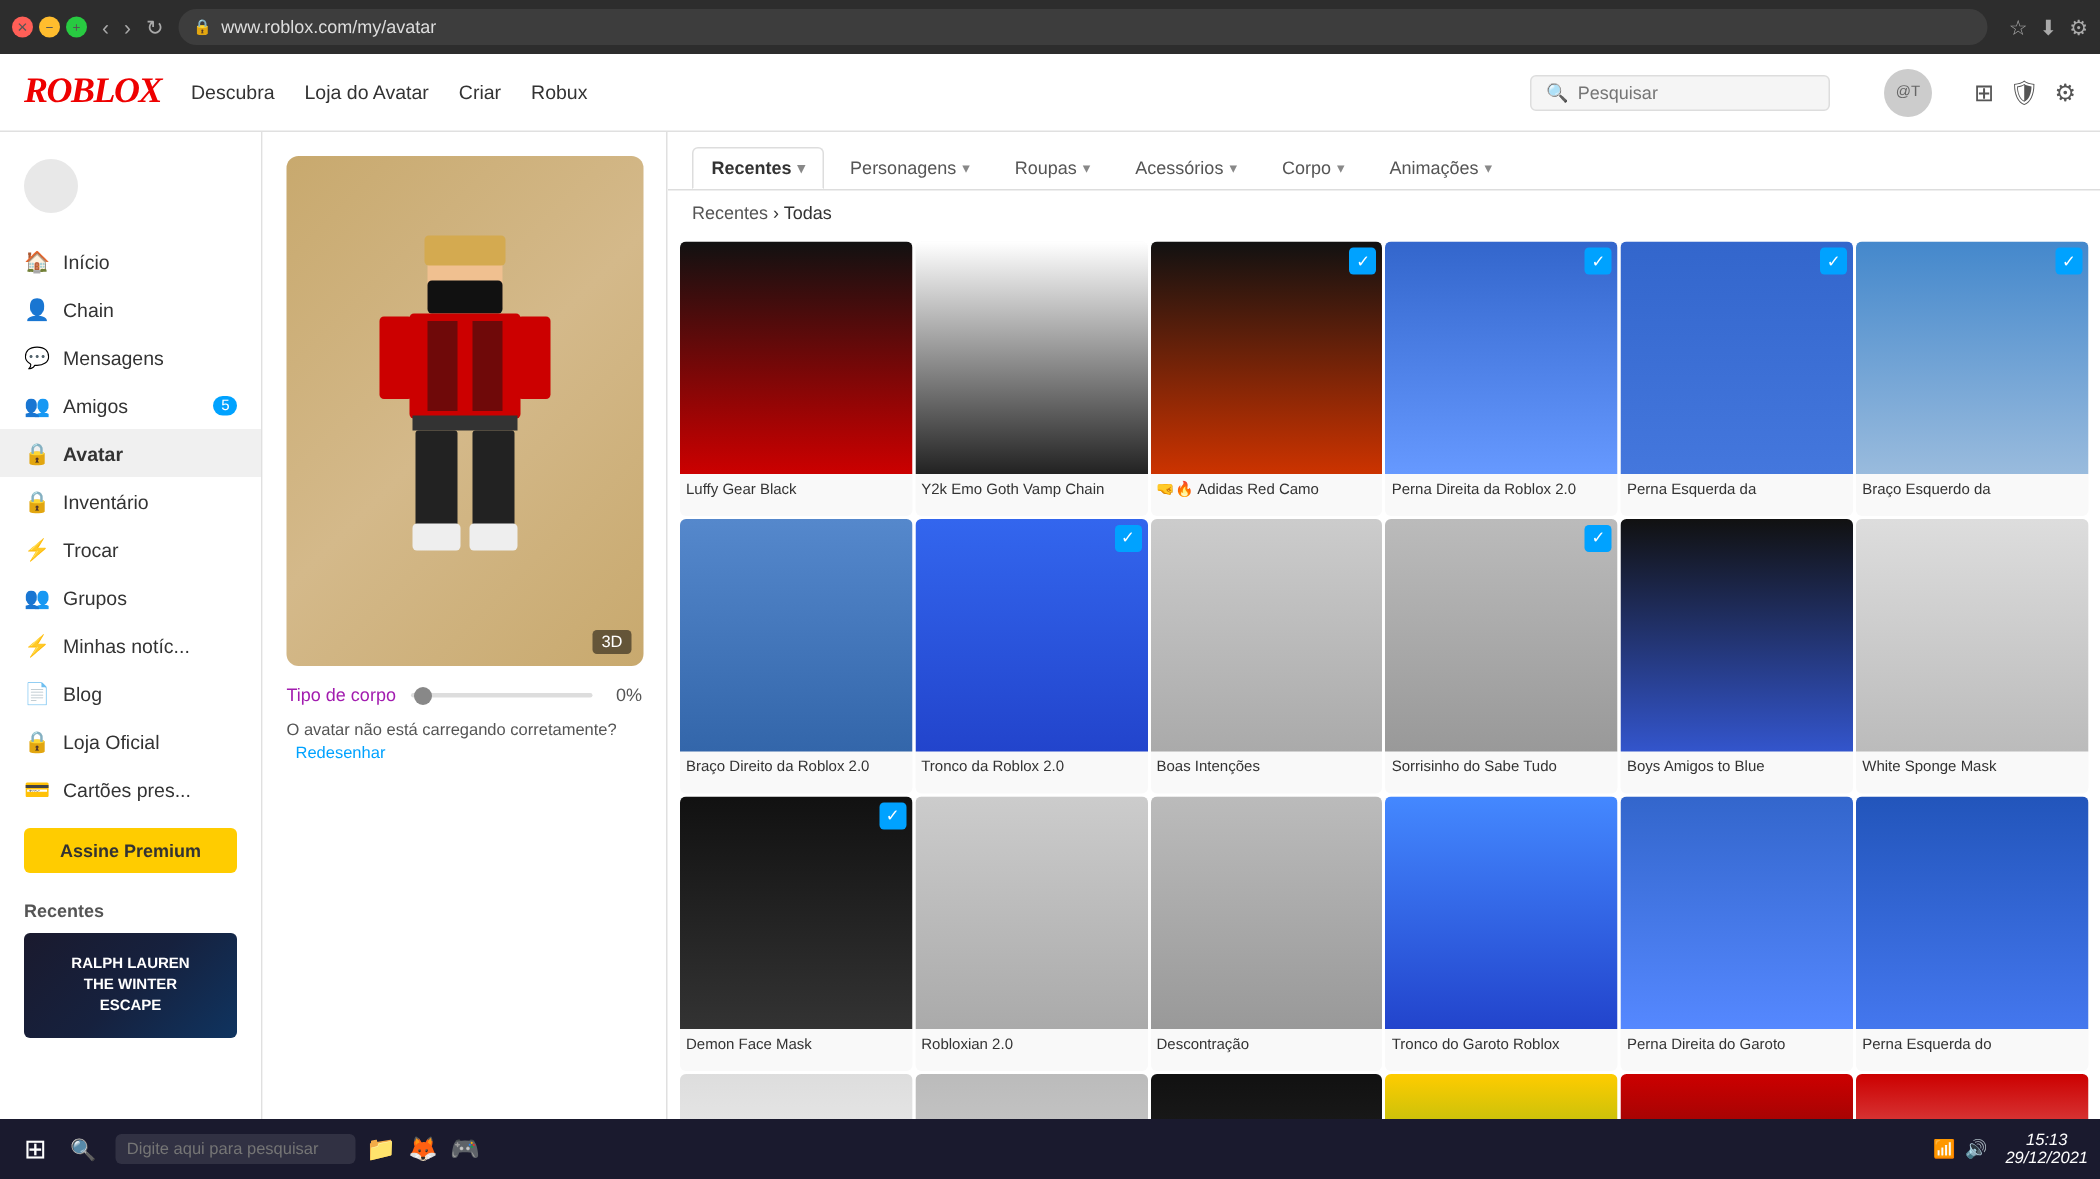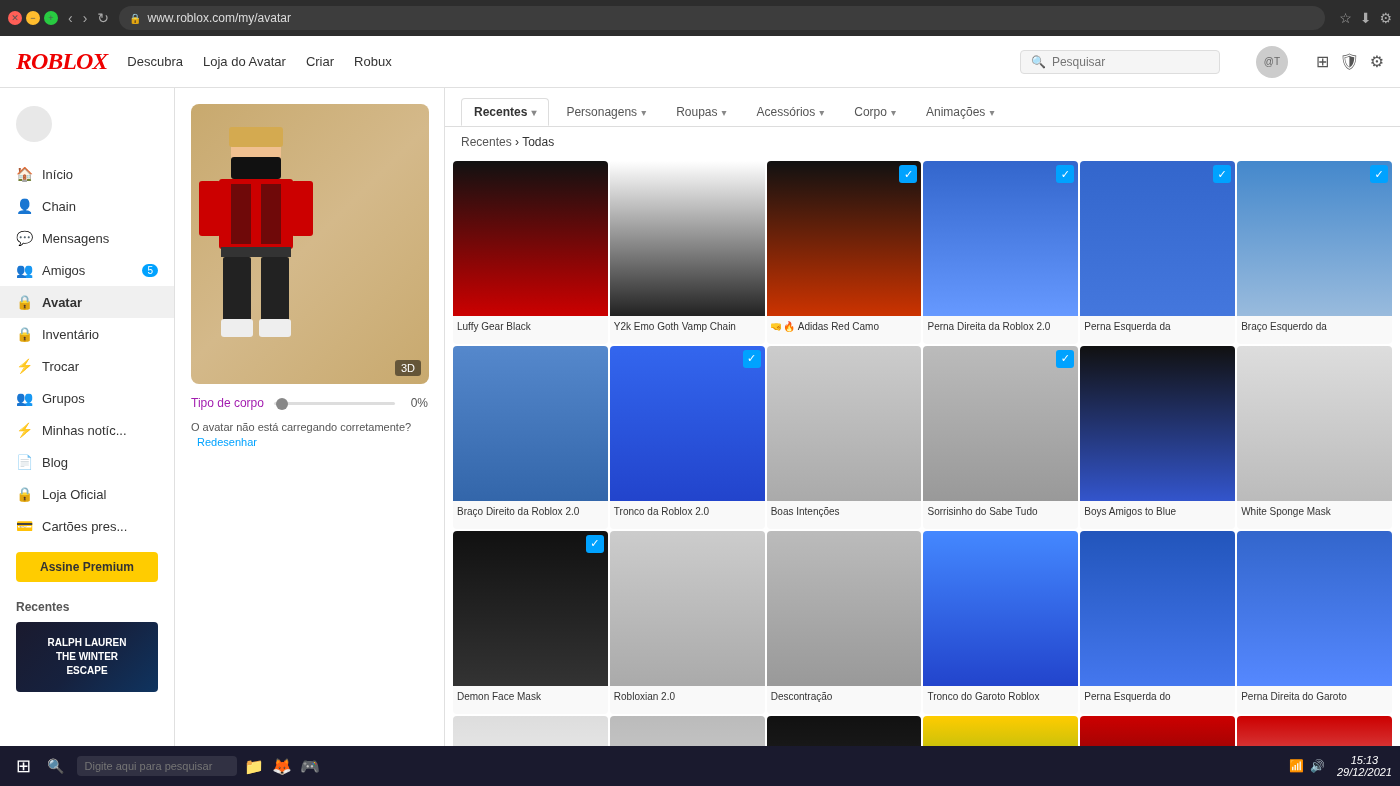--- a/index.html
+++ b/index.html
@@ -147,26 +147,26 @@
     }
     .avatar-preview {
       width: 270px;
       flex-shrink: 0;
       padding: 16px;
       background: #fff;
       border-right: 1px solid #e0e0e0;
     }
     .avatar-canvas {
       width: 238px;
-      height: 280px;
+      height: 340px;
       background: linear-gradient(135deg, #c8a96e 0%, #d4b98a 50%, #c8a96e 100%);
       border-radius: 8px;
       display: flex;
       align-items: center;
-      justify-content: flex-start;
+      justify-content: center;
       position: relative;
       overflow: hidden;
     }
     .avatar-3d-label {
       position: absolute;
       bottom: 8px;
       right: 8px;
       background: rgba(0,0,0,0.5);
       color: white;
       font-size: 11px;
@@ -625,26 +625,26 @@
             </div>
             <div class="item-card">
               <div class="item-thumb thumb-descontracao" style="background: linear-gradient(rgb(187, 187, 187) 0%, rgb(153, 153, 153) 100%);"></div>
               <div class="item-name">Descontração</div>
             </div>
             <div class="item-card">
               <div class="item-thumb thumb-tronco-garoto" style="background: linear-gradient(rgb(68, 136, 255) 0%, rgb(34, 68, 204) 100%);"></div>
               <div class="item-name">Tronco do Garoto Roblox</div>
             </div>
             <div class="item-card">
+              <div class="item-thumb thumb-perna-dir-garoto" style="background: linear-gradient(rgb(51, 102, 204) 0%, rgb(85, 136, 255) 100%);"></div>
+              <div class="item-name">Perna Direita do Garoto</div>
+            </div>
+            <div class="item-card">
               <div class="item-thumb thumb-perna-esq-garoto" style="background: linear-gradient(rgb(34, 85, 187) 0%, rgb(68, 119, 238) 100%);"></div>
               <div class="item-name">Perna Esquerda do</div>
-            </div>
-            <div class="item-card">
-              <div class="item-thumb thumb-perna-dir-garoto" style="background: linear-gradient(rgb(51, 102, 204) 0%, rgb(85, 136, 255) 100%);"></div>
-              <div class="item-name">Perna Direita do Garoto</div>
             </div>
             <div class="item-card">
               <div class="item-thumb thumb-braco-dir-garoto" style="background: linear-gradient(rgb(221, 221, 221) 0%, rgb(255, 255, 255) 100%);"></div>
             </div>
             <div class="item-card">
               <div class="item-thumb thumb-braco-esq-garoto" style="background: linear-gradient(rgb(187, 187, 187) 0%, rgb(221, 221, 221) 100%);"></div>
             </div>
             <div class="item-card">
               <div class="item-thumb thumb-team-shirt" style="background: linear-gradient(rgb(17, 17, 17) 0%, rgb(51, 51, 51) 100%);"></div>
             </div>

